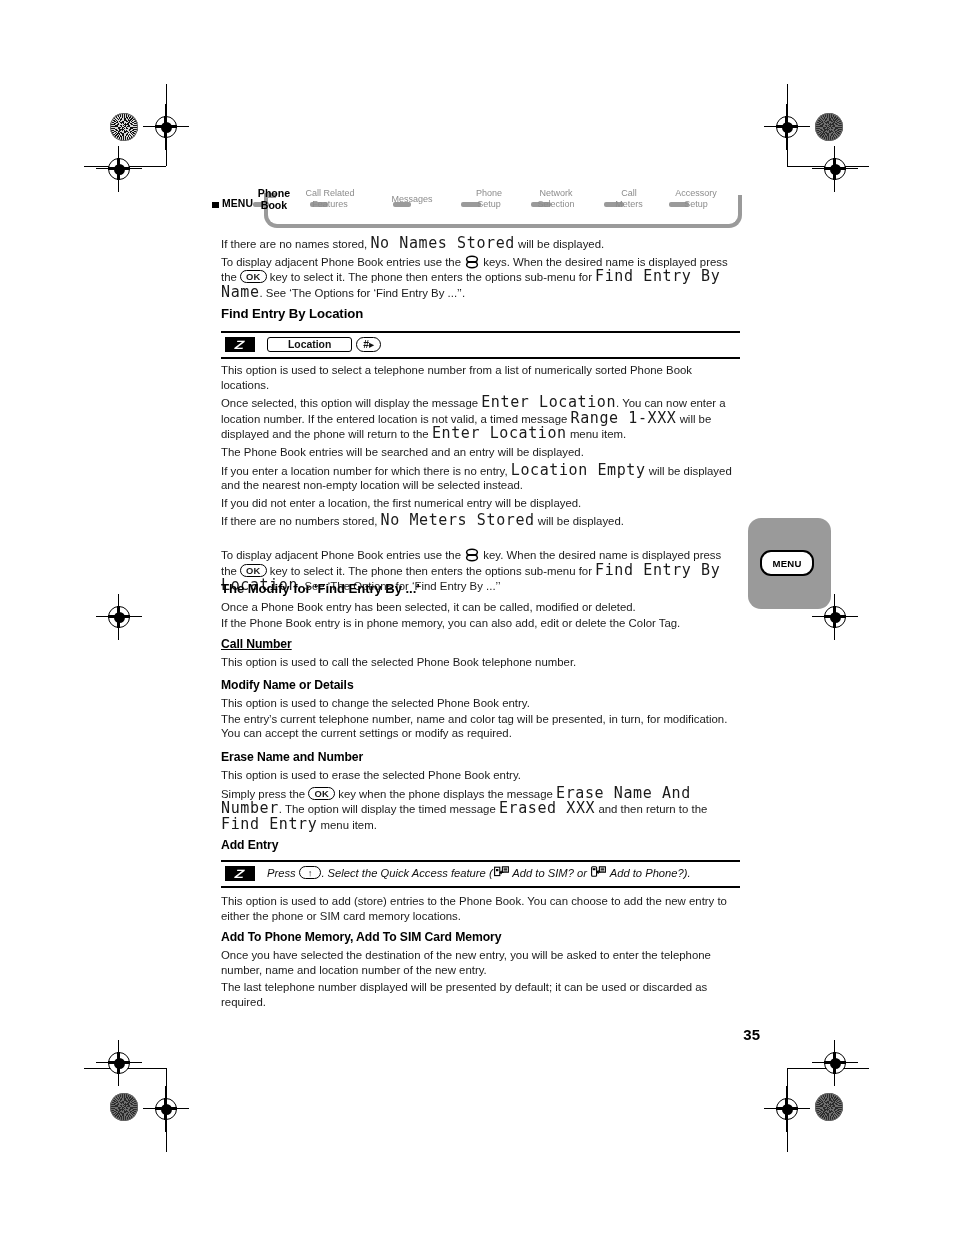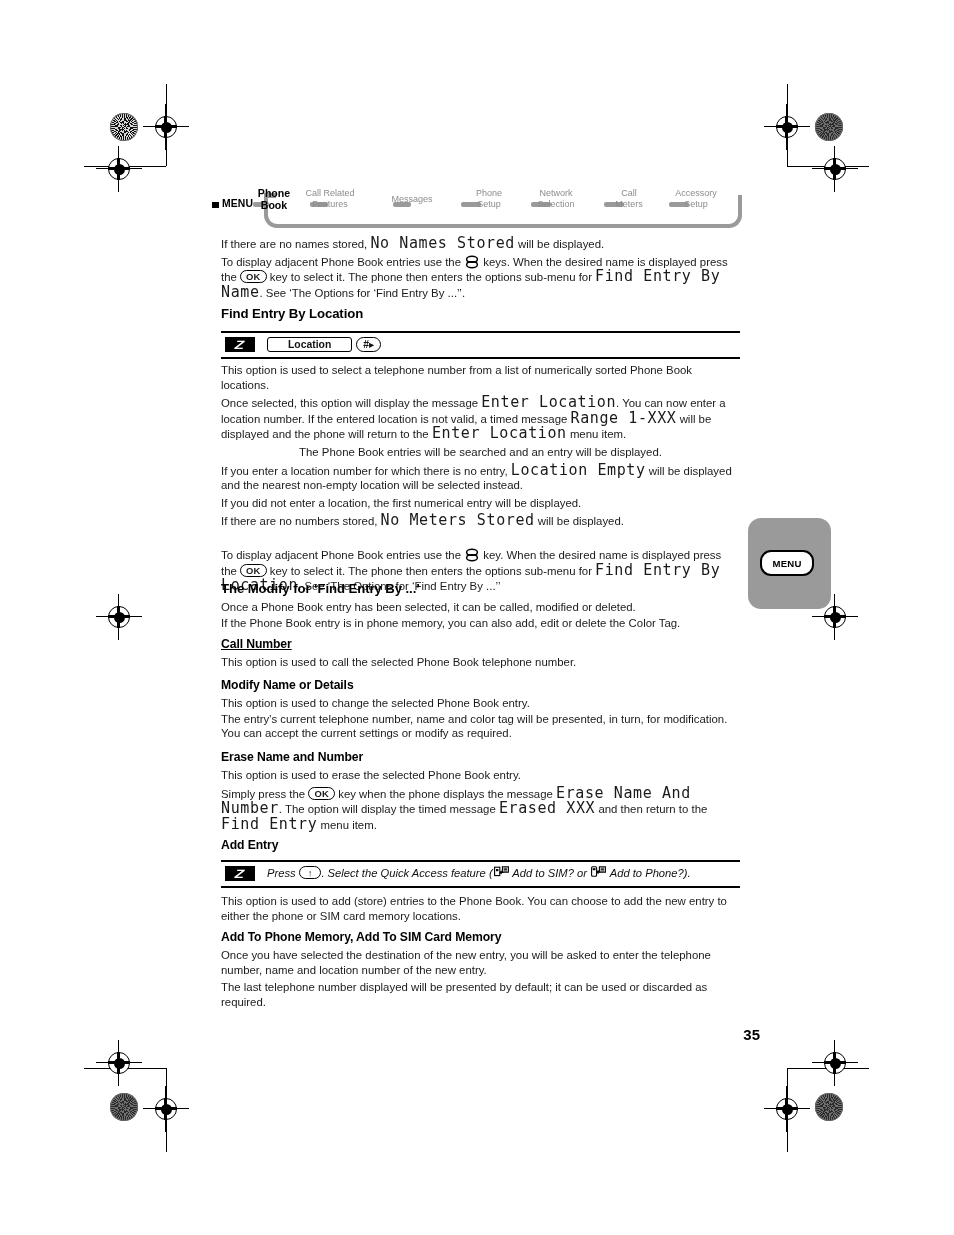--- a/index.html
+++ b/index.html
@@ -258,21 +258,21 @@
       <span class="chip">Location</span><span class="pill" style="margin-left:4px;">#▸</span>
     </div>
   </div>
   <div class="rule-hv" style="top:357px;height:1.6px;"></div>
 
   <div class="body-col" style="top:363px;">
     <p class="t">This option is used to select a telephone number from a list of numerically sorted Phone Book locations.</p>
     <p class="t" style="margin-top:3px;">
       <span>Once selected, this option will display the message </span><span class="lcd">Enter Location</span><span>. You can now enter a location number. If the entered location is not valid, a timed message </span><span class="lcd">Range 1-XXX</span><span> will be displayed and the phone will return to the </span><span class="lcd">Enter Location</span><span> menu item.</span>
     </p>
-    <p class="t" style="margin-top:3px;text-align:center;">The Phone Book entries will be searched and an entry will be displayed.</p>
+    <p class="t" style="margin-top:3px;">The Phone Book entries will be searched and an entry will be displayed.</p>
     <p class="t" style="margin-top:3px;">
       <span>If you enter a location number for which there is no entry, </span><span class="lcd">Location Empty</span><span> will be displayed and the nearest non-empty location will be selected instead.</span>
     </p>
     <p class="t" style="margin-top:3px;">If you did not enter a location, the first numerical entry will be displayed.</p>
     <p class="t" style="margin-top:3px;">
       <span>If there are no numbers stored, </span><span class="lcd">No Meters Stored</span><span> will be displayed.</span>
     </p>
     <p class="t" style="margin-top:19px;">
       <span>To display adjacent Phone Book entries use the </span><span class="key-scroll"><svg viewBox="0 0 14 14" width="14" height="14">
             <ellipse cx="7" cy="4.3" rx="5.4" ry="3.0" fill="none" stroke="#000" stroke-width="1.5"></ellipse>

